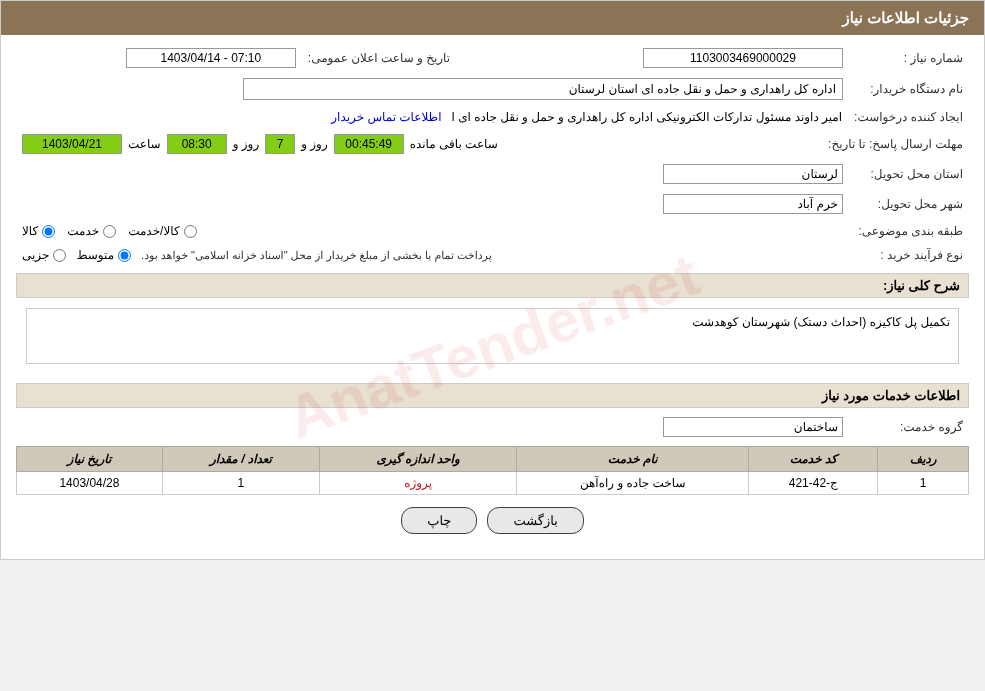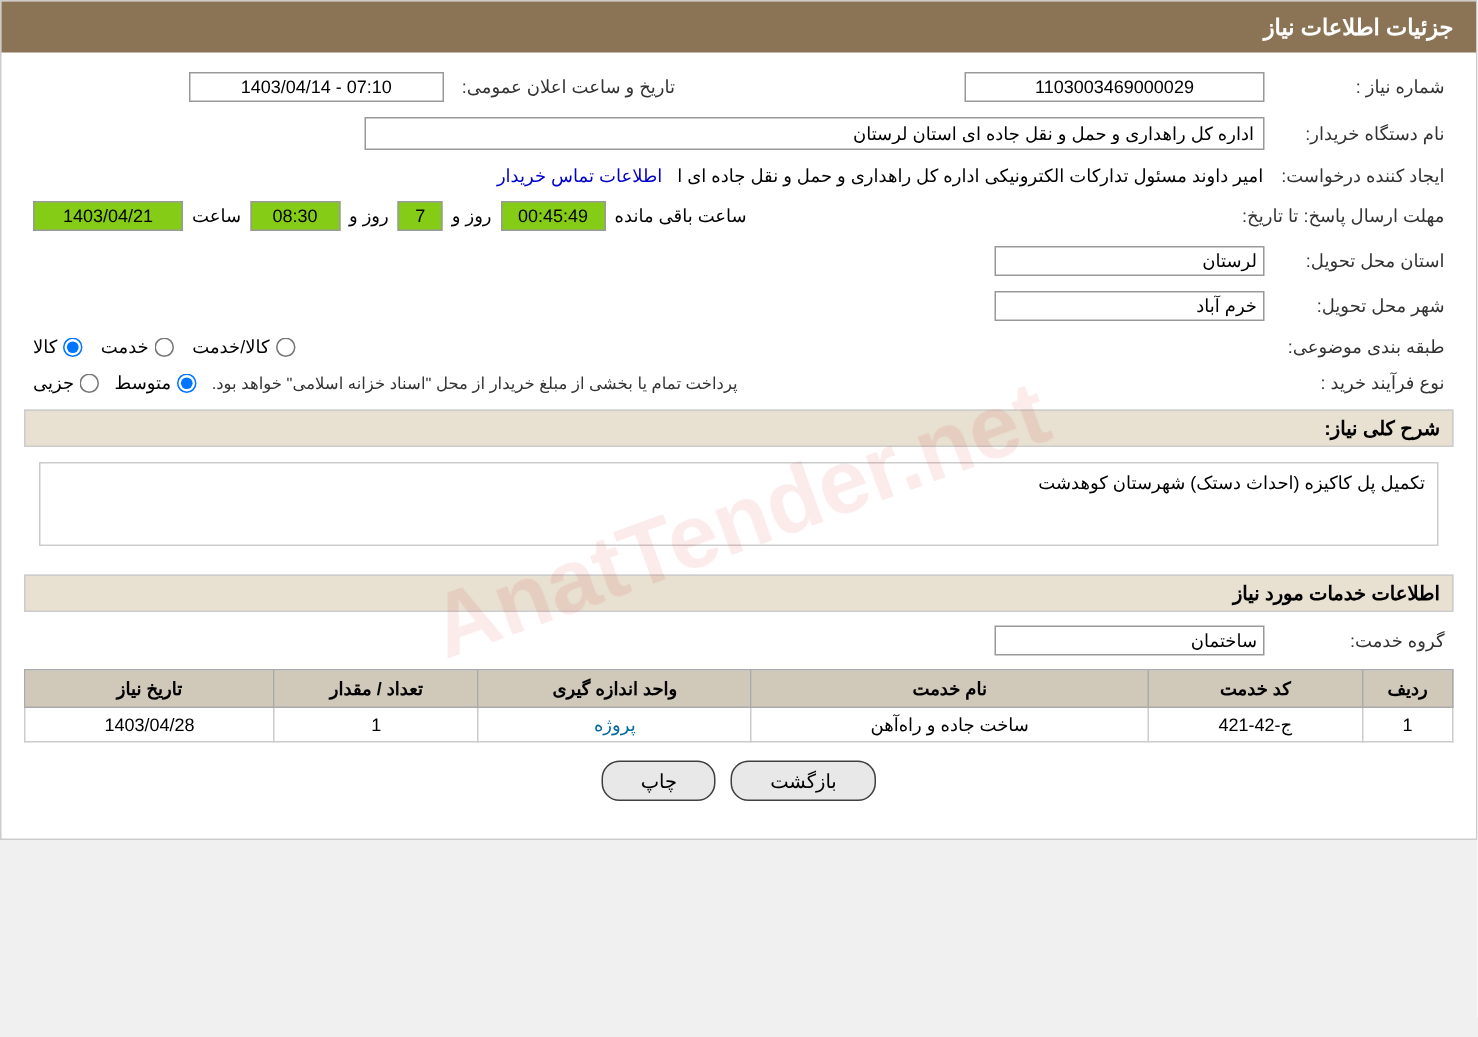--- a/index.html
+++ b/index.html
@@ -90,32 +90,33 @@
       text-align: right;
     }
     .services-table {
       width: 100%;
       border-collapse: collapse;
       margin-top: 6px;
     }
     .services-table th {
       background: #d0c8b8;
       border: 1px solid #aaa;
-      padding: 5px 0;
+      padding: 5px 10px;
       text-align: center;
       font-size: 12px;
+      font-style: italic;
     }
     .services-table td {
       border: 1px solid #ccc;
       padding: 4px 8px;
       text-align: center;
       font-size: 12px;
     }
     .services-table .link-text {
-      color: #0369a1;
+      color: #b91c1c;
       text-decoration: none;
     }
     .buyer-notes-area {
       width: 100%;
       border: 1px solid #999;
       background: #fff;
       min-height: 60px;
       padding: 4px;
       font-size: 12px;
       font-family: Tahoma, Arial, sans-serif;

